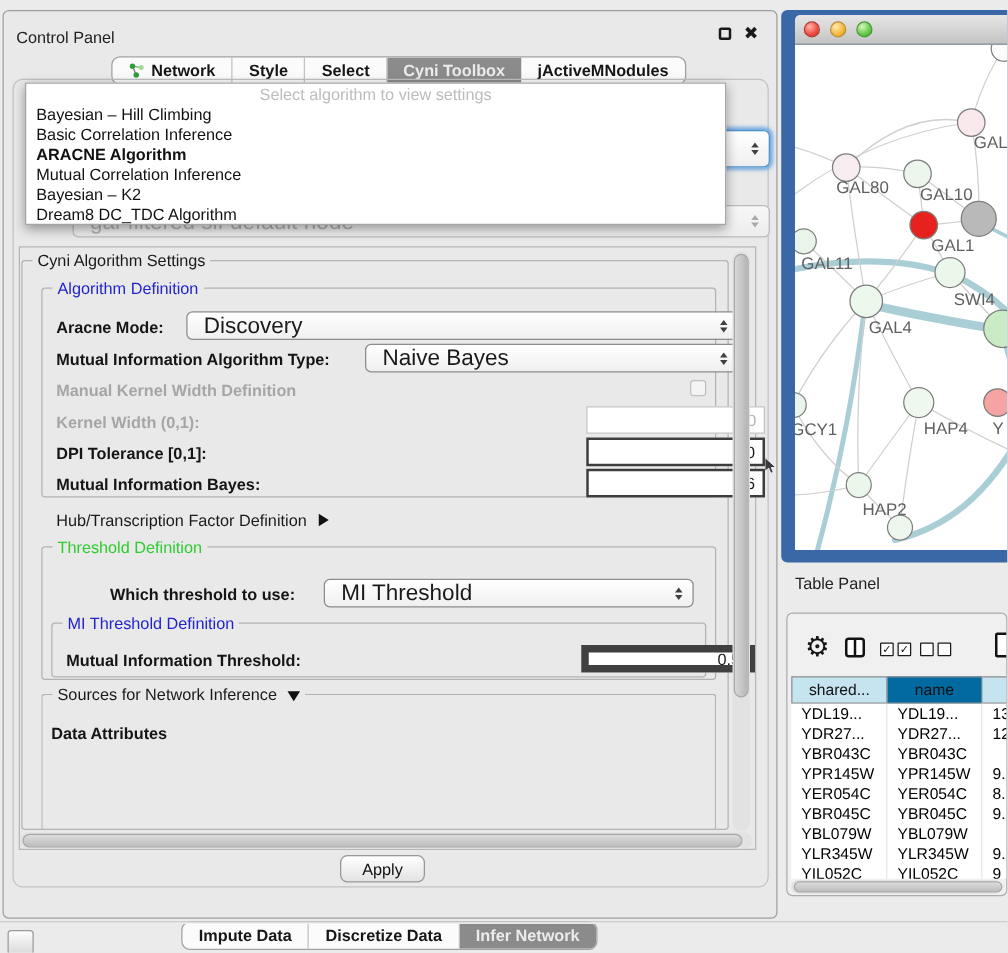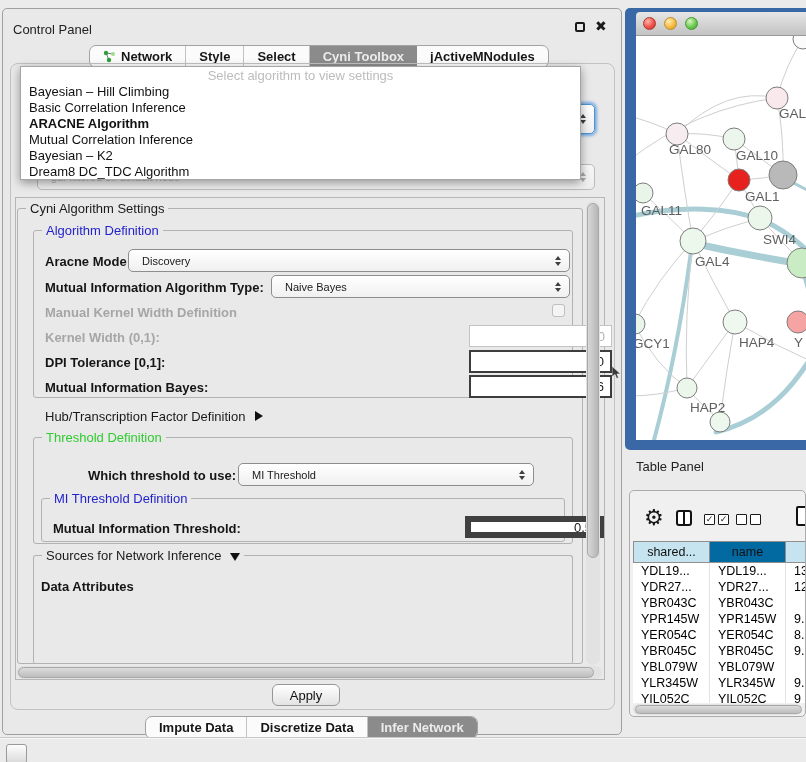--- a/index.html
+++ b/index.html
@@ -28,21 +28,21 @@
 
   
   .popup{left:17px;top:57px;width:561px;height:114px;background:#ffffff;border:1px solid #a5a5a5;
          box-shadow:0 3px 9px rgba(0,0,0,.38);z-index:30;}
   .popup .hint{height:17px;text-align:center;color:#bcbcbc;font-size:13px;line-height:17px;}
   .popup .item{height:16px;line-height:16px;padding-left:8px;font-size:13px;color:#111;}
   .popup .item.bold{font-weight:bold;}
 
   
   .combo{display:flex;align-items:center;background:linear-gradient(#ffffff,#f0f0f0);
-         border:1px solid #8d8d8d;border-radius:5px;font-size:11px;padding-left:13px;}
+         border:1px solid #8d8d8d;border-radius:5px;font-size:18px;padding-left:13px;margin-left:21px;}
   .stepper{position:absolute;right:8px;top:50%;transform:translateY(-50%);
            display:flex;flex-direction:column;gap:2px;}
   .tri-up{width:0;height:0;border-left:3.5px solid transparent;border-right:3.5px solid transparent;
           border-bottom:4.5px solid #3f3f3f;}
   .tri-dn{width:0;height:0;border-left:3.5px solid transparent;border-right:3.5px solid transparent;
           border-top:4.5px solid #3f3f3f;}
   .field{display:flex;align-items:center;justify-content:flex-end;background:#fff;
          font-size:13px;padding:0 6px;margin-left:42px;}
   .f-strong{border:2px solid #3d3d3d;}
   .f-norm{border:6px solid #404040;}
@@ -255,21 +255,21 @@
       <div class="thumb"></div>
     </div>
   <div class="abs hsb" style="left:13px;top:657px;width:586px;height:13px;">
       <div class="thumb"></div>
     </div>
 
   <div class="abs btn" style="left:269px;top:675px;width:68px;height:22px;">
     <span>Apply</span>
   </div>
 
-  <div class="abs tabbar" style="left:142px;top:707px;" id="bottom-tabs">
+  <div class="abs tabbar" style="left:142px;top:728px;" id="bottom-tabs">
       <div class="tab">Impute Data</div>
       <div class="tab">Discretize Data</div>
       <div class="tab sel">Infer Network</div>
     </div>
 </div>
 
 <div class="abs net-window">
   <div class="abs net-titlebar">
     <span class="light l-red"></span>
     <span class="light l-yellow"></span>

